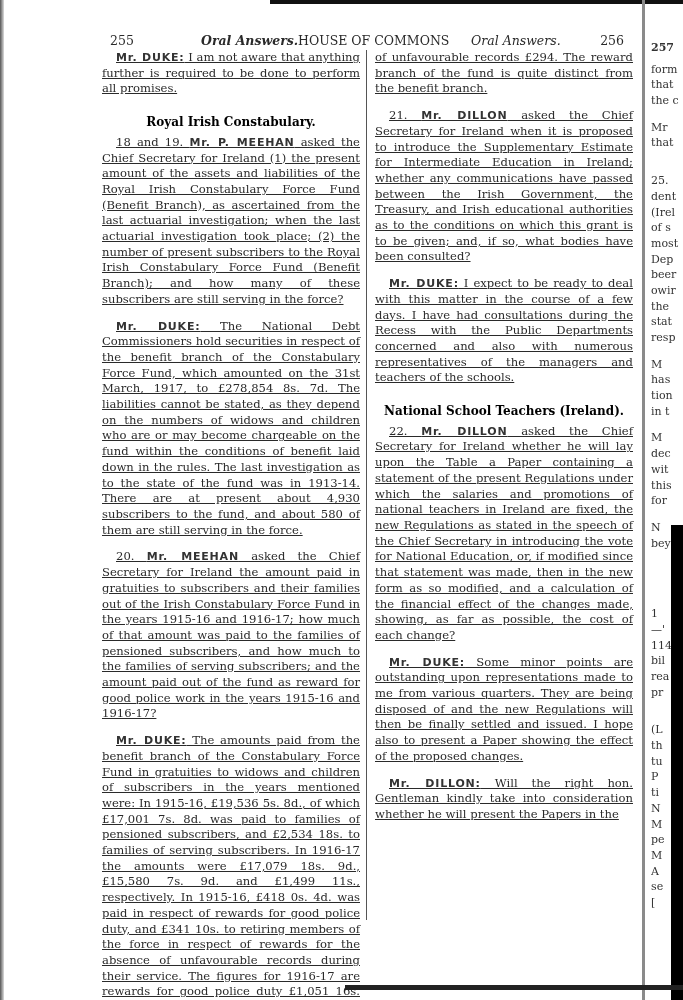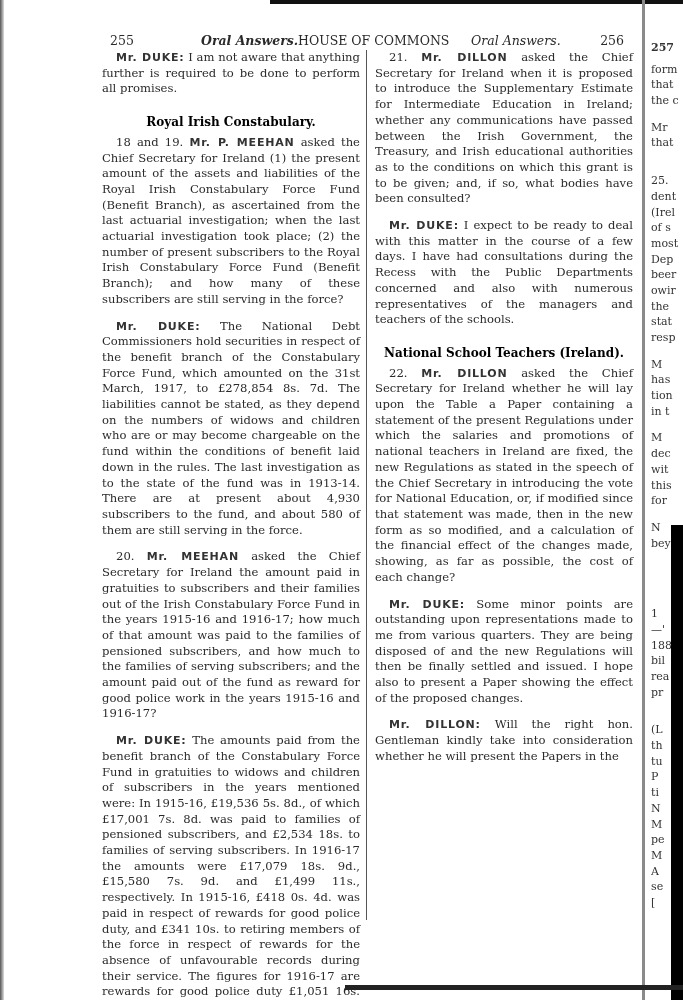--- a/index.html
+++ b/index.html
@@ -46,21 +46,21 @@
   .hdr-pr { right: 12px; }
 
   .column {
     position: absolute; top: 50px; width: 258px;
     font-size: 11.6px; line-height: 15.7px; text-align: justify;
     hyphens: none;
   }
   .col-left { left: 102px; }
   .col-right { left: 375px; }
 
-  .para { margin: 0 0 11px 0; text-indent: 14px; }
+  .para { margin: 0 0 11px 0; text-indent: 14px; text-decoration: underline; }
   .para.cont { text-indent: 0; }
   .speaker {
     font-family: "DejaVu Sans", "Liberation Sans", sans-serif;
     font-size: 11px; letter-spacing: 0.8px; font-weight: bold; color: #333;
   }
   .section-heading {
     text-align: center; font-weight: bold; font-size: 12px;
     margin: 18px 0 4px 0; text-indent: 0; color: #000000;
   }
 
@@ -100,20 +100,23 @@
   </p>
   <p class="para">
     <span>20. </span><span class="speaker">Mr. MEEHAN</span><span> asked the Chief Secretary for Ireland the amount paid in gratuities to subscribers and their families out of the Irish Constabulary Force Fund in the years 1915-16 and 1916-17; how much of that amount was paid to the families of pensioned subscribers, and how much to the families of serving subscribers; and the amount paid out of the fund as reward for good police work in the years 1915-16 and 1916-17?</span>
   </p>
   <p class="para">
     <span class="speaker">Mr. DUKE:</span><span> The amounts paid from the benefit branch of the Constabulary Force Fund in gratuities to widows and children of subscribers in the years mentioned were: In 1915-16, £19,536 5s. 8d., of which £17,001 7s. 8d. was paid to families of pensioned subscribers, and £2,534 18s. to families of serving subscribers. In 1916-17 the amounts were £17,079 18s. 9d., £15,580 7s. 9d. and £1,499 11s., respectively. In 1915-16, £418 0s. 4d. was paid in respect of rewards for good police duty, and £341 10s. to retiring members of the force in respect of rewards for the absence of unfavourable records during their service. The figures for 1916-17 are rewards for good police duty £1,051 16s. 6d., and for absence</span>
   </p>
 </div>
 
 <div class="column col-right">
+  <p class="para cont">
+    <span>of unfavourable records £294. The reward branch of the fund is quite distinct from the benefit branch.</span>
+  </p>
   <p class="para">
     <span>21. </span><span class="speaker">Mr. DILLON</span><span> asked the Chief Secretary for Ireland when it is proposed to introduce the Supplementary Estimate for Intermediate Education in Ireland; whether any communications have passed between the Irish Government, the Treasury, and Irish educational authorities as to the conditions on which this grant is to be given; and, if so, what bodies have been consulted?</span>
   </p>
   <p class="para">
     <span class="speaker">Mr. DUKE:</span><span> I expect to be ready to deal with this matter in the course of a few days. I have had consultations during the Recess with the Public Departments concerned and also with numerous representatives of the managers and teachers of the schools.</span>
   </p>
   <div class="section-heading">National School Teachers (Ireland).</div>
   <p class="para">
     <span>22. </span><span class="speaker">Mr. DILLON</span><span> asked the Chief Secretary for Ireland whether he will lay upon the Table a Paper containing a statement of the present Regulations under which the salaries and promotions of national teachers in Ireland are fixed, the new Regulations as stated in the speech of the Chief Secretary in introducing the vote for National Education, or, if modified since that statement was made, then in the new form as so modified, and a calculation of the financial effect of the changes made, showing, as far as possible, the cost of each change?</span>
   </p>
@@ -163,21 +166,21 @@
       <div class="np-gap"></div>
       <div class="np-line">N</div>
       <div class="np-line">bey</div>
       <div class="np-gap"></div>
       <div class="np-gap"></div>
       <div class="np-gap"></div>
       <div class="np-gap"></div>
       <div class="np-gap"></div>
       <div class="np-line">1</div>
       <div class="np-line">—'</div>
-      <div class="np-line">188</div>
+      <div class="np-line">114</div>
       <div class="np-line">bil</div>
       <div class="np-line">rea</div>
       <div class="np-line">pr</div>
       <div class="np-gap"></div>
       <div class="np-gap"></div>
       <div class="np-line">(L</div>
       <div class="np-line">th</div>
       <div class="np-line">tu</div>
       <div class="np-line">P</div>
       <div class="np-line">ti</div>

